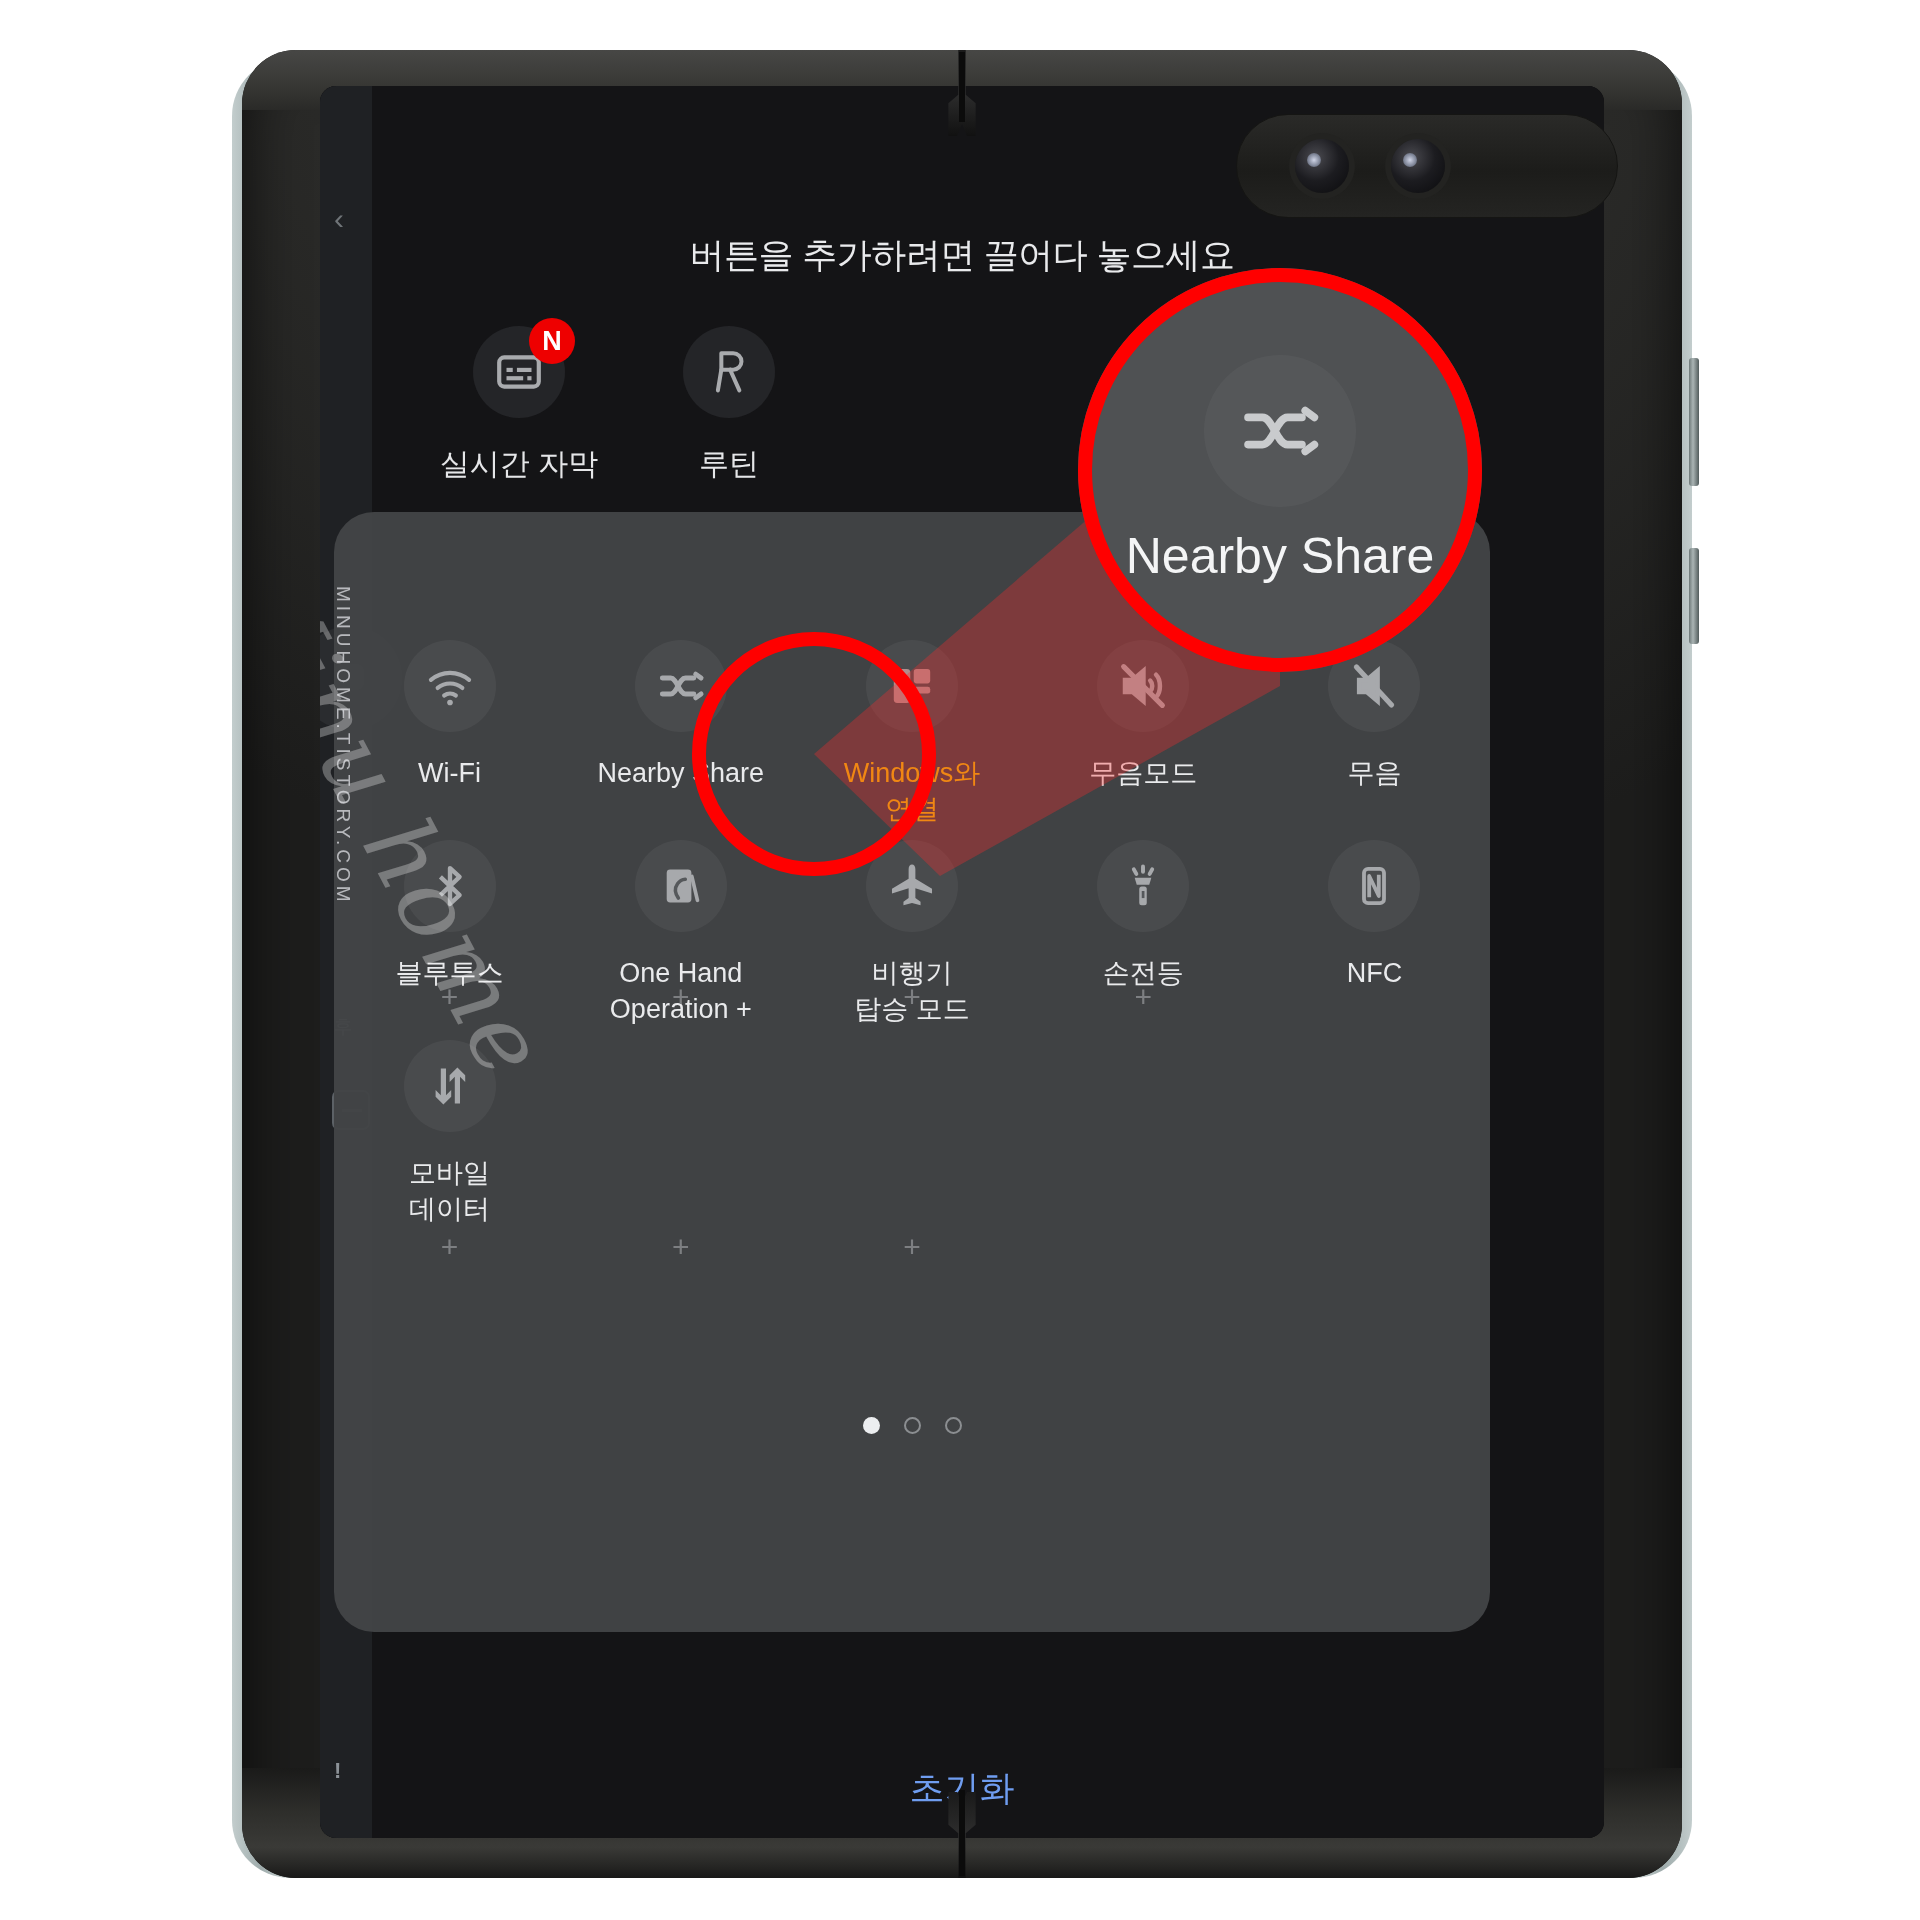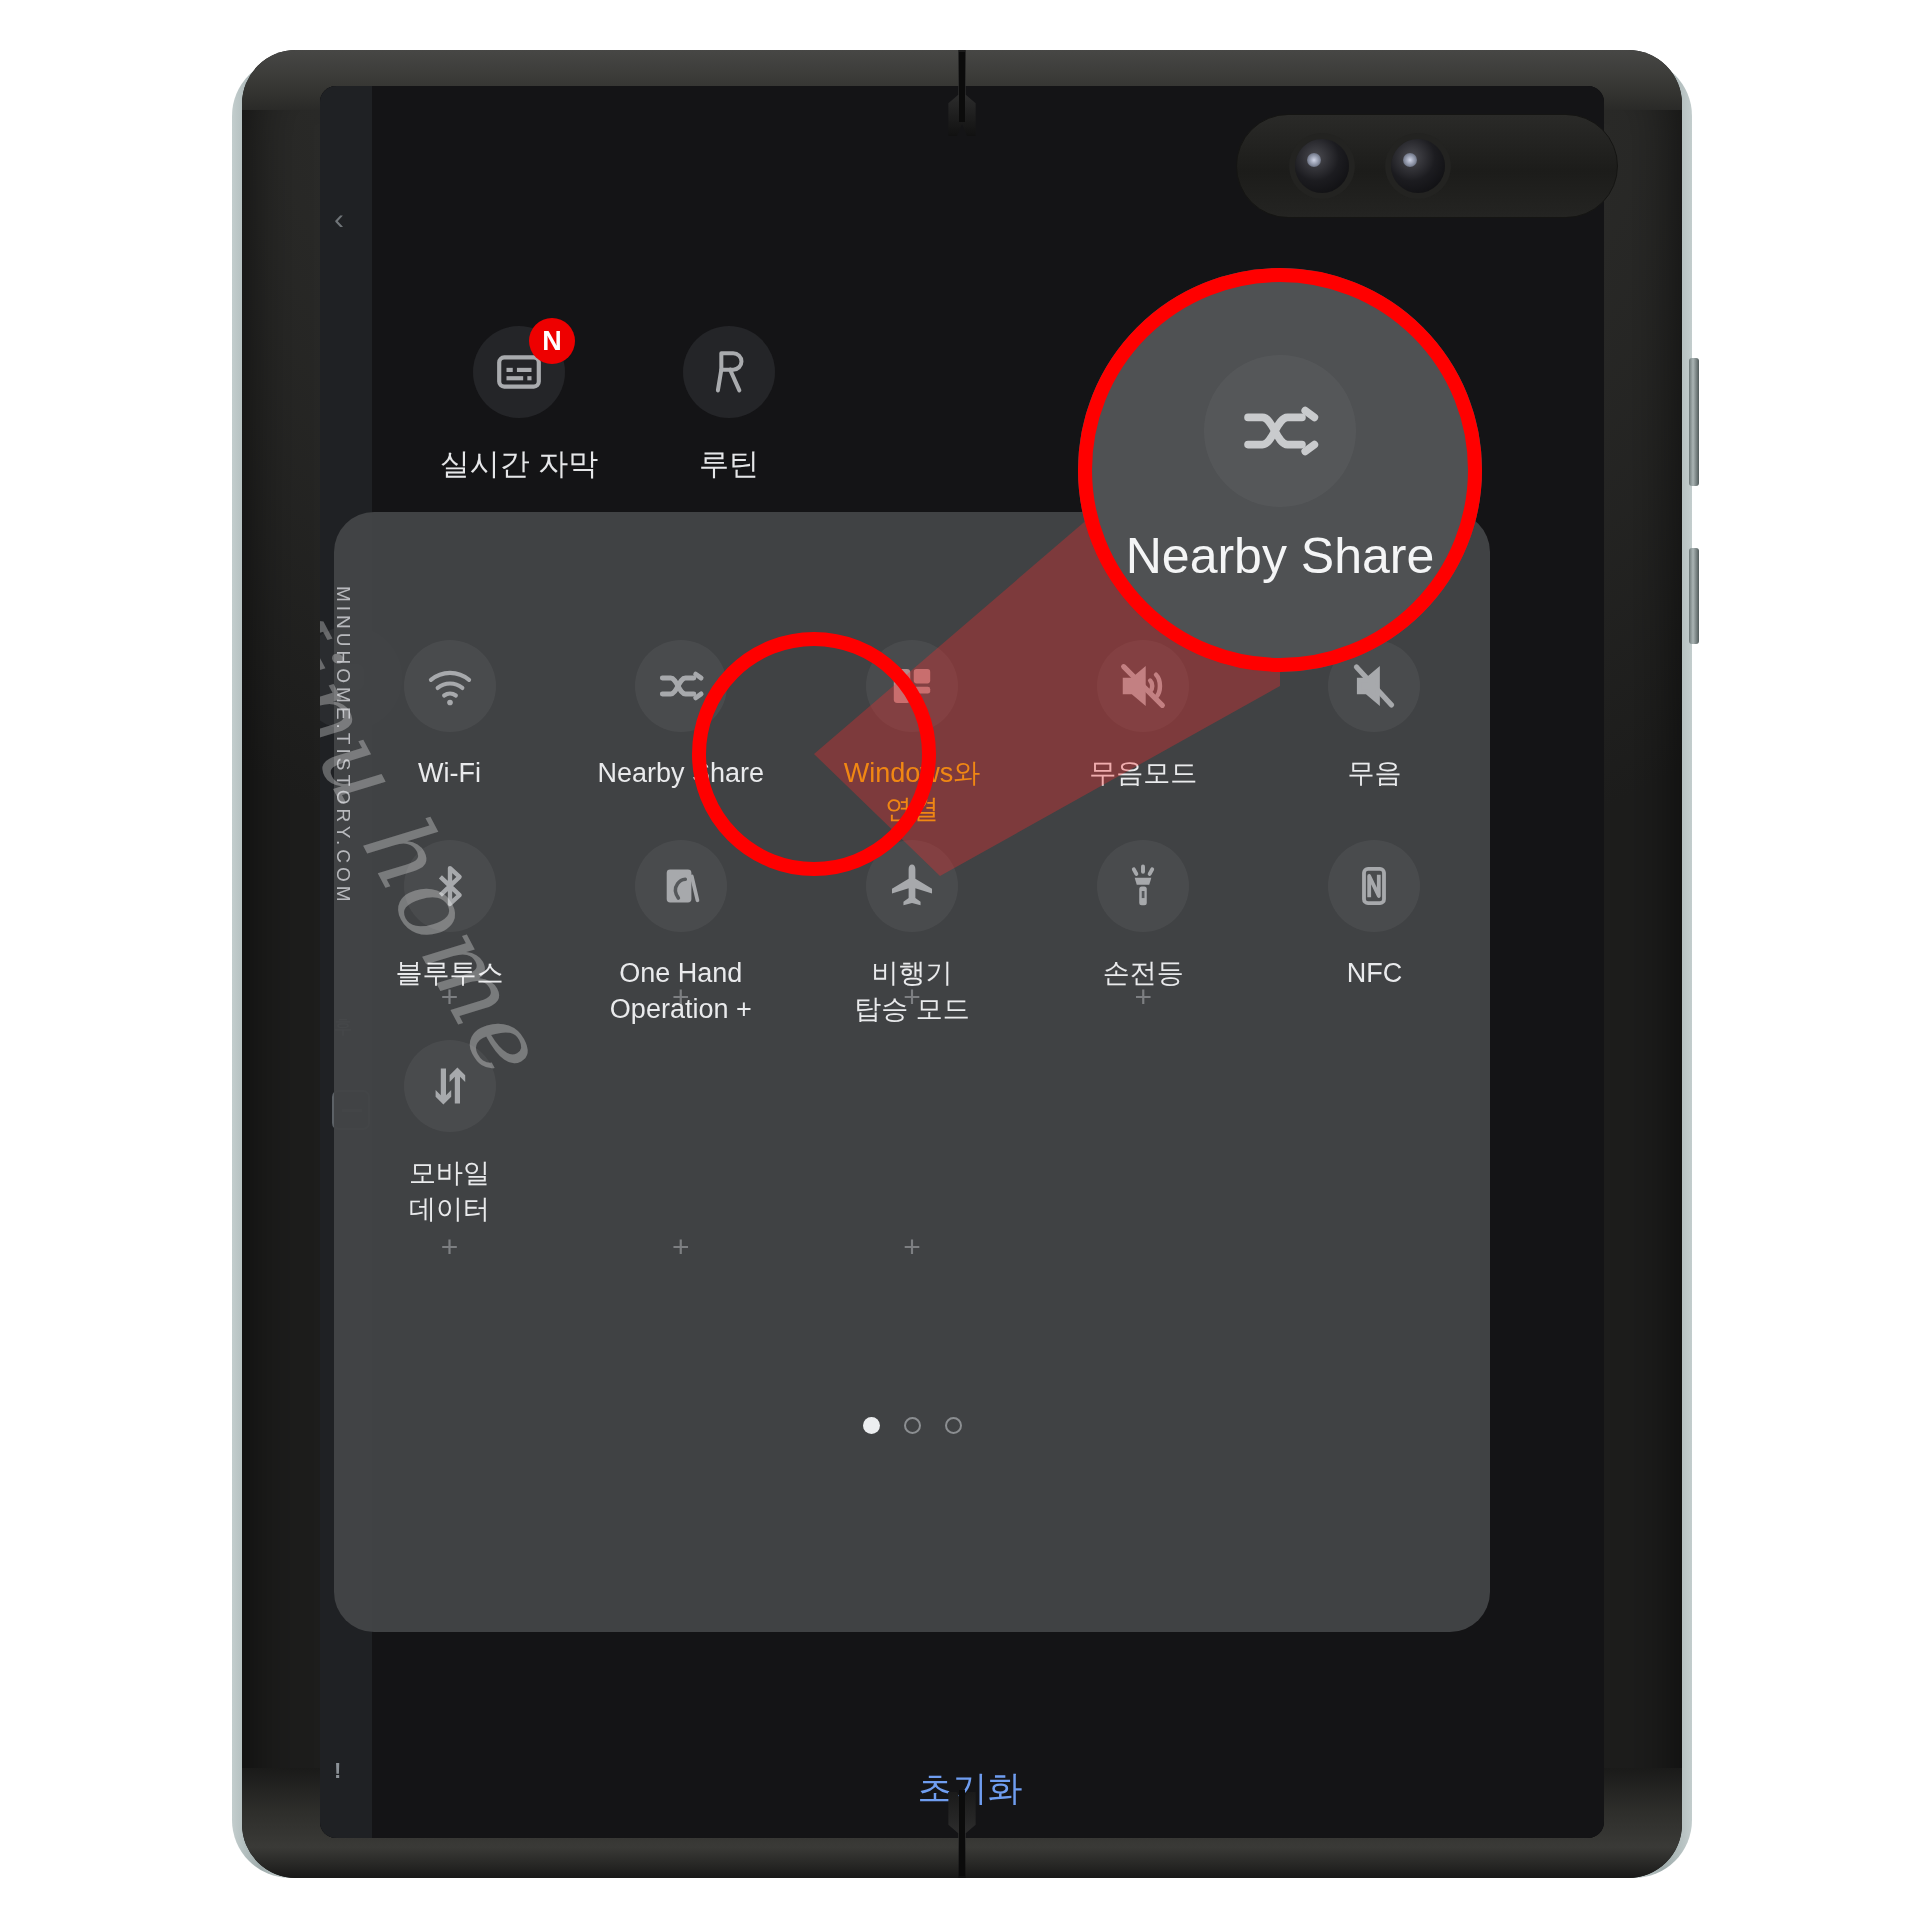--- a/index.html
+++ b/index.html
@@ -227,21 +227,21 @@
   .dots {
     position: absolute; left: 0; bottom: 198px; width: 100%;
     display: flex; justify-content: center; gap: 24px;
   }
   .dot { width: 17px; height: 17px; border-radius: 50%; }
   .dot.on  { background: #eceef0; }
   .dot.off { background: transparent; border: 2px solid #8b8e91; }
 
   
   .actions {
-    position: absolute; left: 8px; bottom: 26px; width: 100%;
+    position: absolute; left: 0; bottom: 26px; width: 100%;
     display: flex;
   }
   .action {
     flex: 1; text-align: center;
     color: #6f9df0; font-size: 35px;
   }
 
   
   .cone {
     position: absolute;
@@ -330,20 +330,21 @@
     <div class="bg-app">
       <div class="bg-left-rail"></div>
       <div class="bg-chev">‹</div>
       <div class="bg-circle"></div>
       <div class="bg-bubble"></div>
       <div class="bg-kor-v">후</div>
       <div class="bg-box"></div>
       <div class="bg-ex">!</div>
     </div>
 
+    <div class="prompt">버튼을 추가하려면 끌어다 놓으세요</div>
 
     <div class="tray">
 
       <div class="tray-item">
         <div class="tray-icon-wrap">
           <svg width="50" height="50" viewBox="0 0 24 24" fill="none" stroke="#a9abae" stroke-width="2">
             <rect x="2.5" y="5" width="19" height="14" rx="2.4"></rect>
             <rect x="6" y="10" width="3" height="2" fill="#a9abae" stroke="none"></rect>
             <rect x="11" y="10" width="7" height="2" fill="#a9abae" stroke="none"></rect>
             <rect x="6" y="14" width="8" height="2" fill="#a9abae" stroke="none"></rect>

